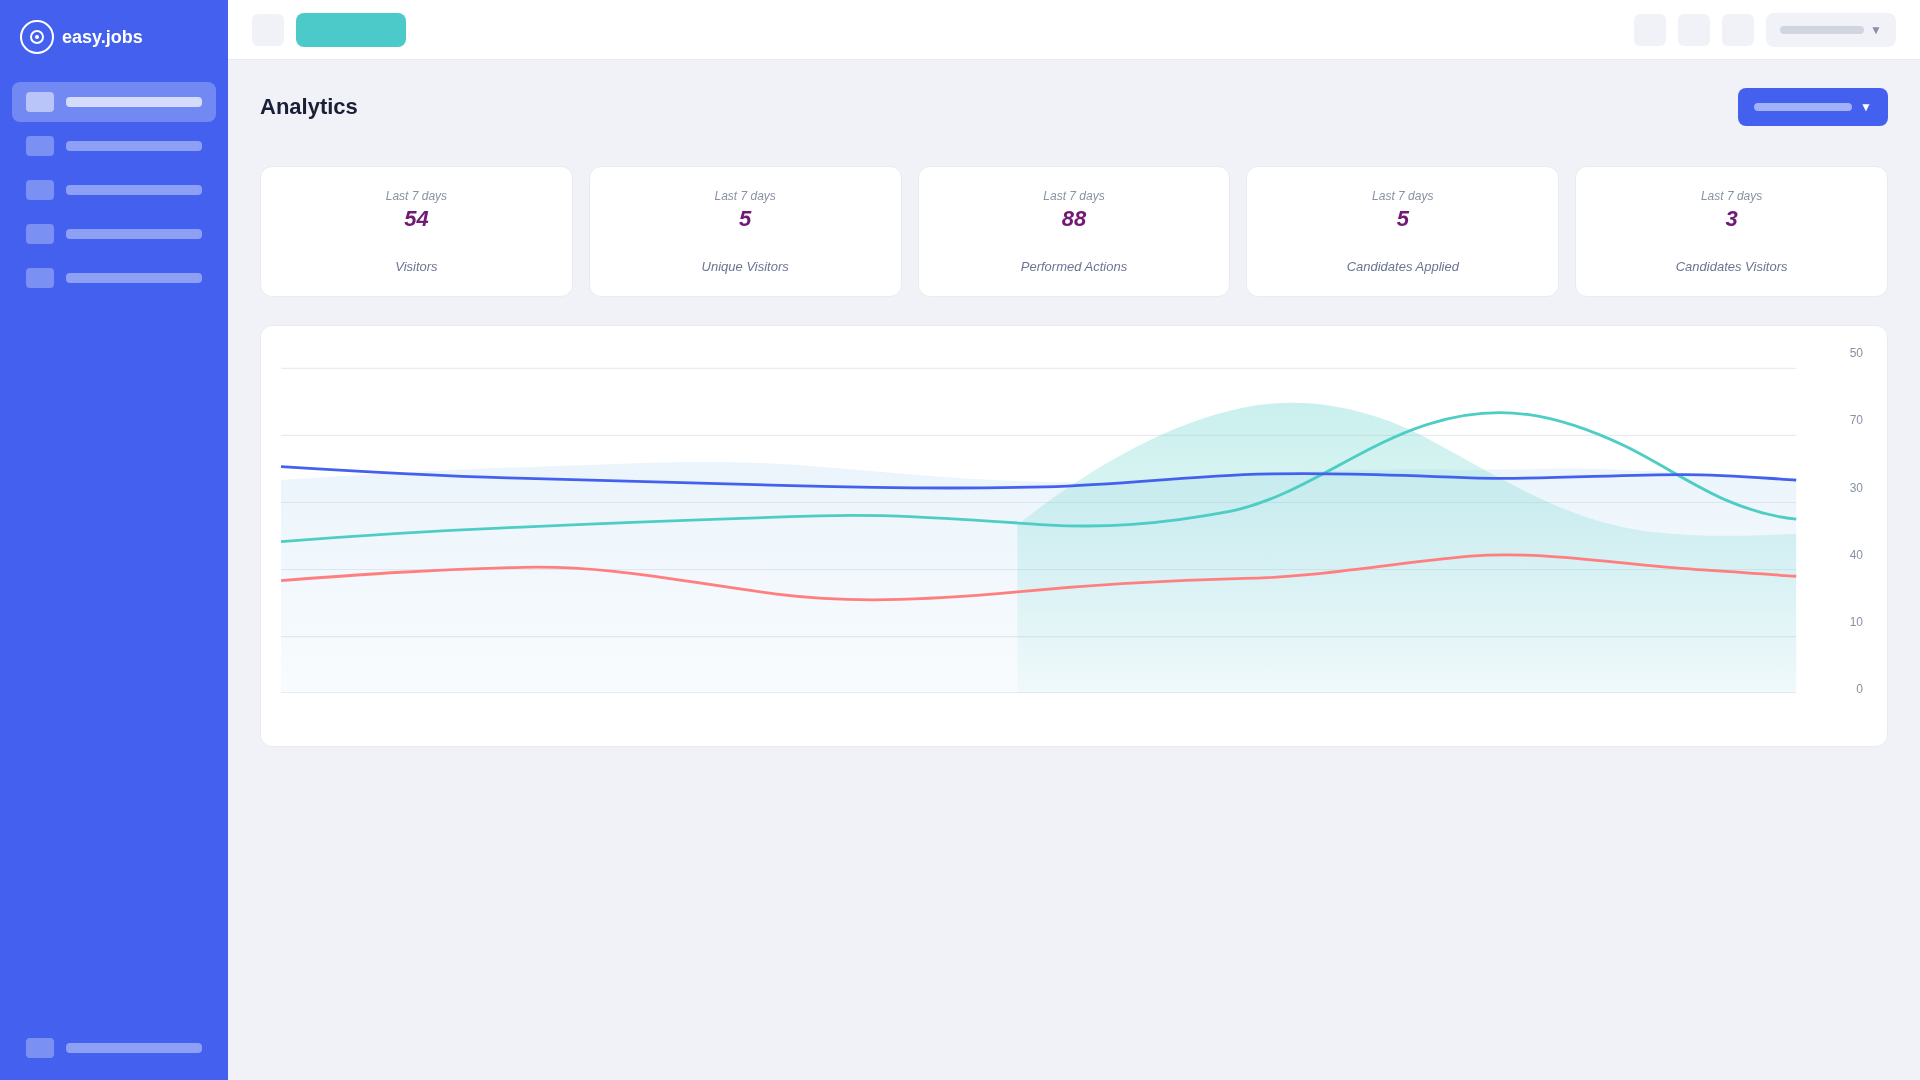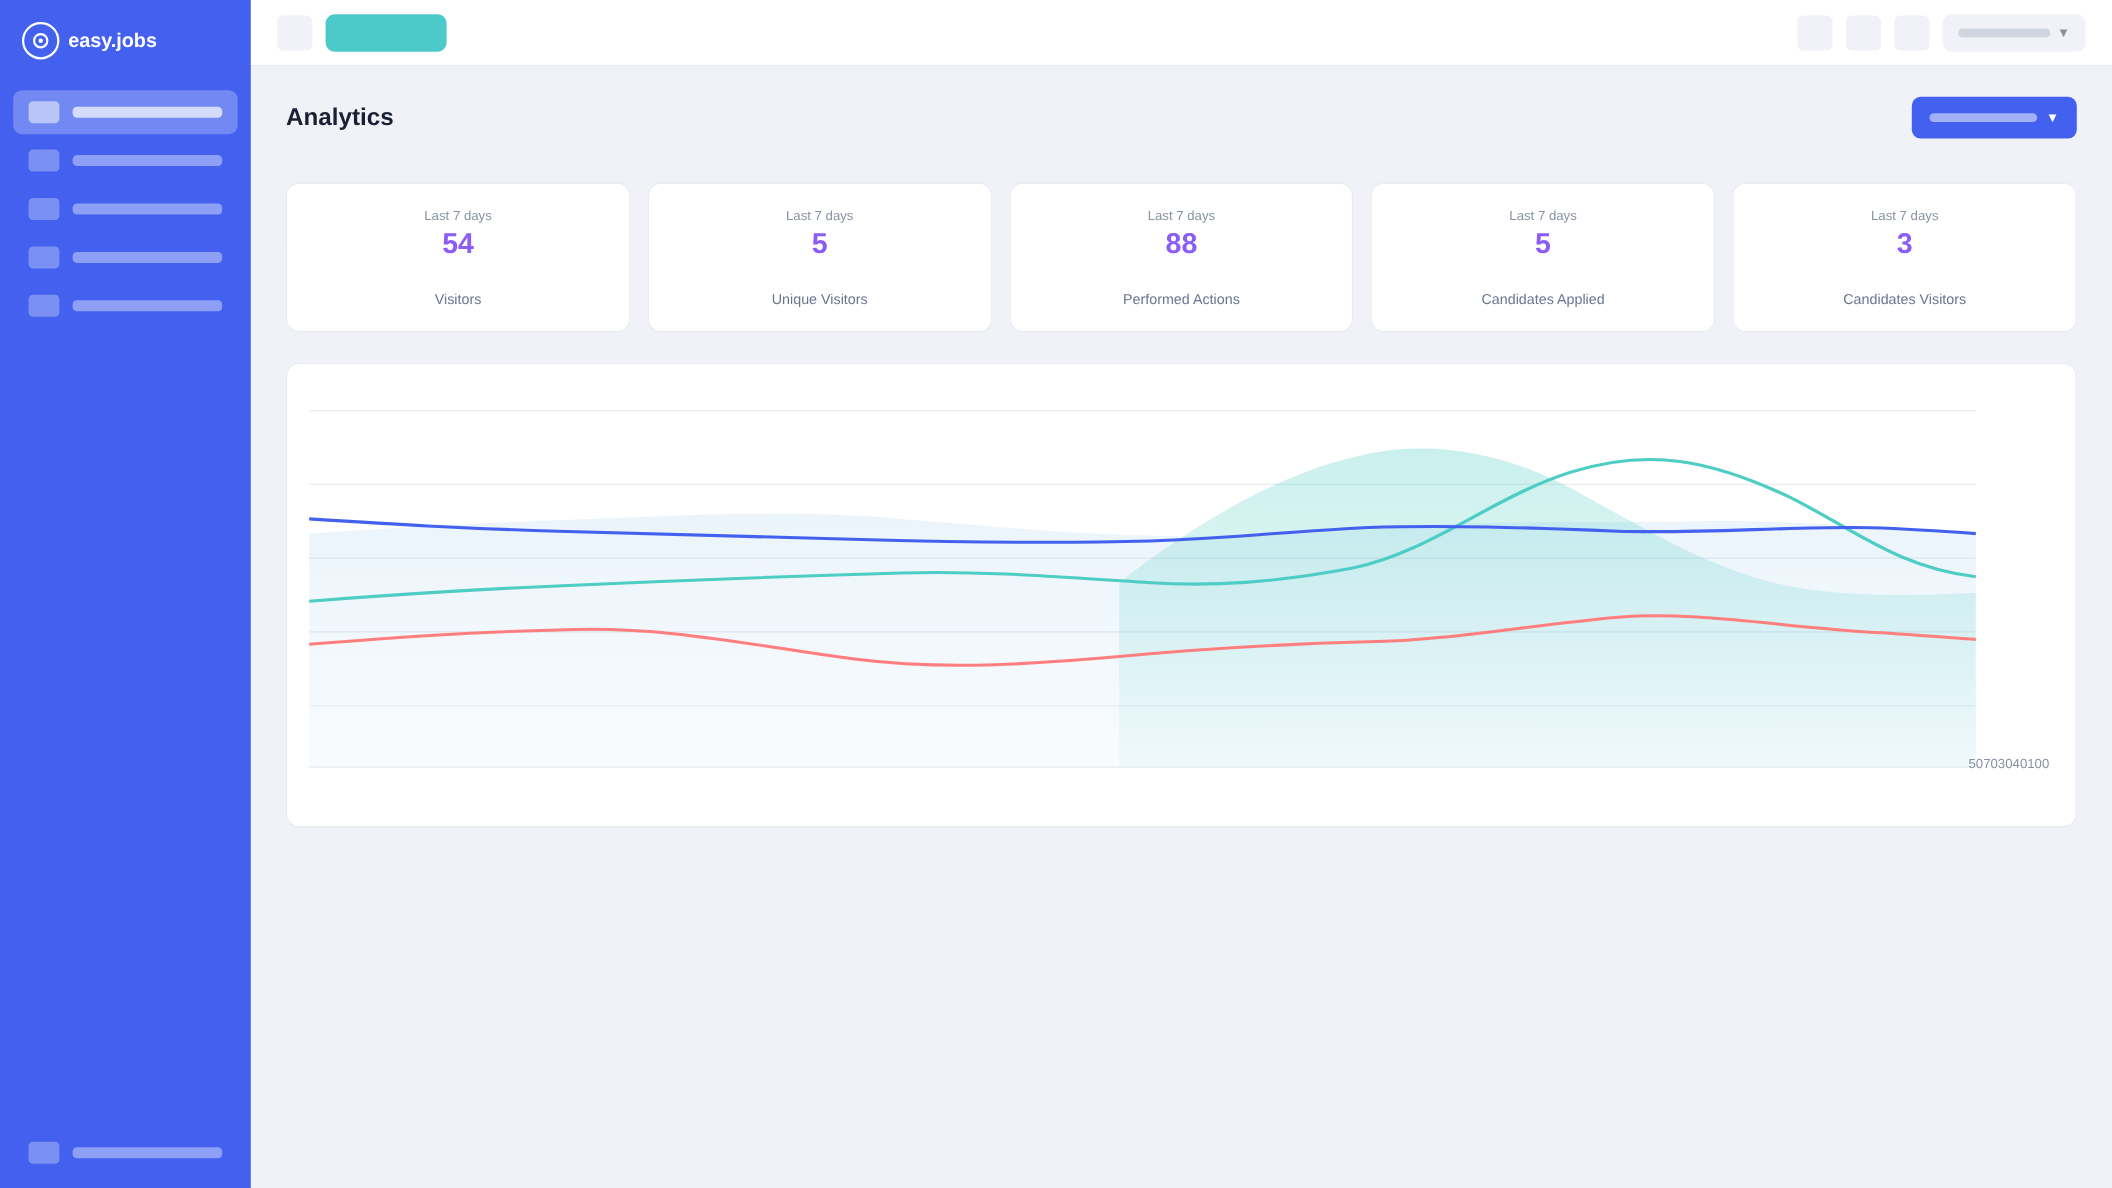--- a/index.html
+++ b/index.html
@@ -167,30 +167,31 @@
     .stat-card {
       flex: 1;
       background: white;
       border-radius: 12px;
       padding: 22px 20px;
       display: flex;
       flex-direction: column;
       align-items: center;
       gap: 4px;
       border: 1px solid #e8ecf0;
+      font-style: italic;
     }
     .stat-label-top {
       font-size: 12px;
       color: #8892a4;
       font-weight: 400;
     }
     .stat-number {
-      font-size: 26px;
+      font-size: 22px;
       font-weight: 700;
-      color: #8b5cf6;
+      color: #701a75;
       line-height: 1.1;
     }
     .stat-label-bottom {
       font-size: 13px;
       color: #6b7590;
       font-weight: 400;
       margin-top: 24px;
     }
 
     
@@ -208,20 +209,21 @@
     .chart-svg {
       width: 100%;
       height: 100%;
     }
     .y-axis-labels {
       position: absolute;
       right: 0;
       top: 0;
       bottom: 30px;
       display: flex;
+      flex-direction: column;
       justify-content: space-between;
       align-items: flex-end;
       padding-right: 4px;
     }
     .y-label {
       font-size: 12px;
       color: #8892a4;
     }
     .x-axis-labels {
       display: flex;

